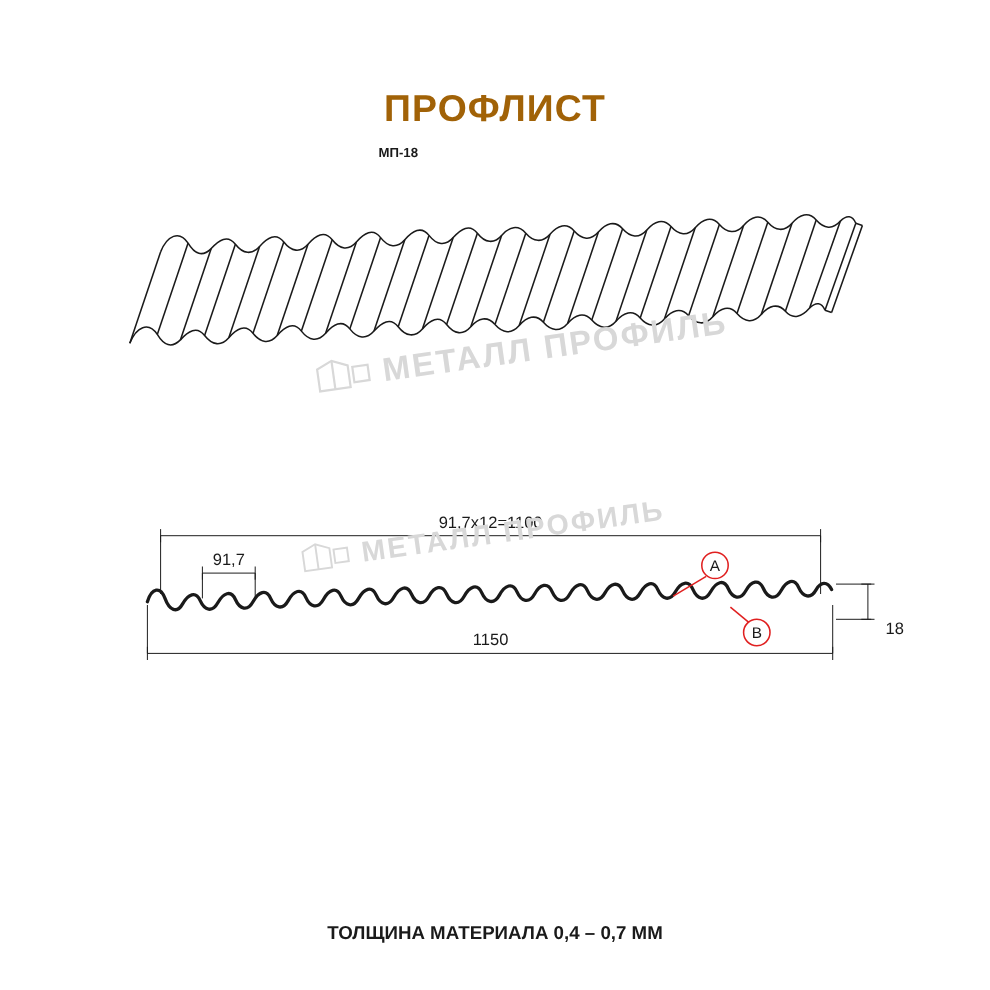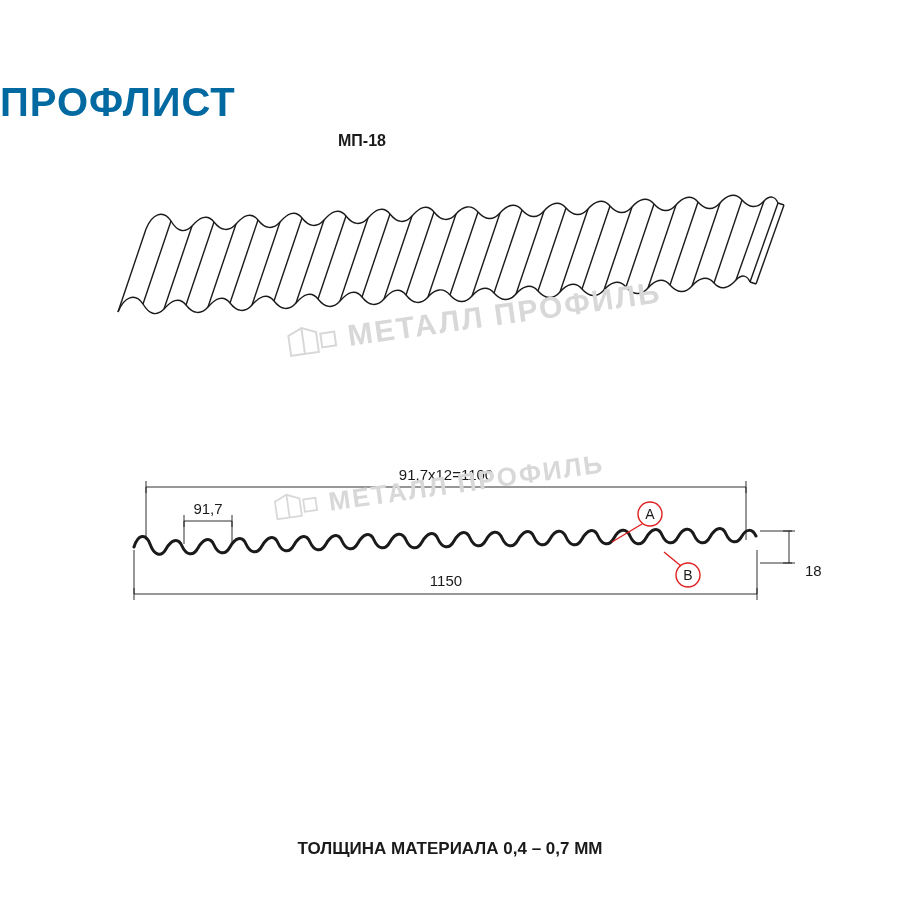--- a/index.html
+++ b/index.html
@@ -18,32 +18,33 @@
   .page {
     position: relative;
     width: 900px;
     height: 900px;
   }
   .title {
     position: absolute;
     top: 80px;
     left: 0;
     width: 900px;
-    font-size: 40px;
+    text-align: center;
+    font-size: 34px;
     font-weight: bold;
     letter-spacing: 1px;
-    color: #0369a1;
+    color: #a16207;
   }
   .subtitle {
     position: absolute;
     top: 132px;
     left: 0;
     width: 724px;
     text-align: center;
-    font-size: 16px;
+    font-size: 12px;
     font-weight: bold;
     color: #1a1a1a;
   }
   .footer {
     position: absolute;
     top: 839px;
     left: 0;
     width: 900px;
     text-align: center;
     font-size: 17px;

